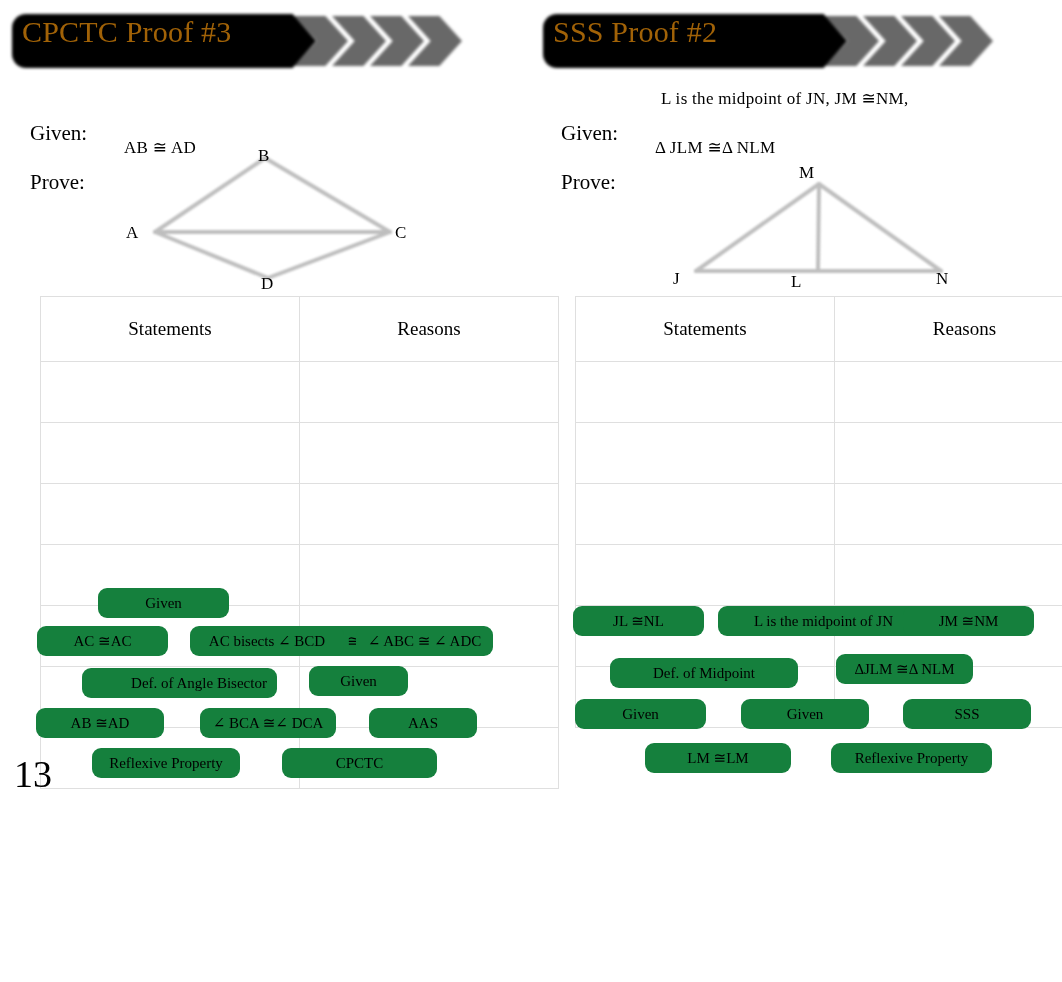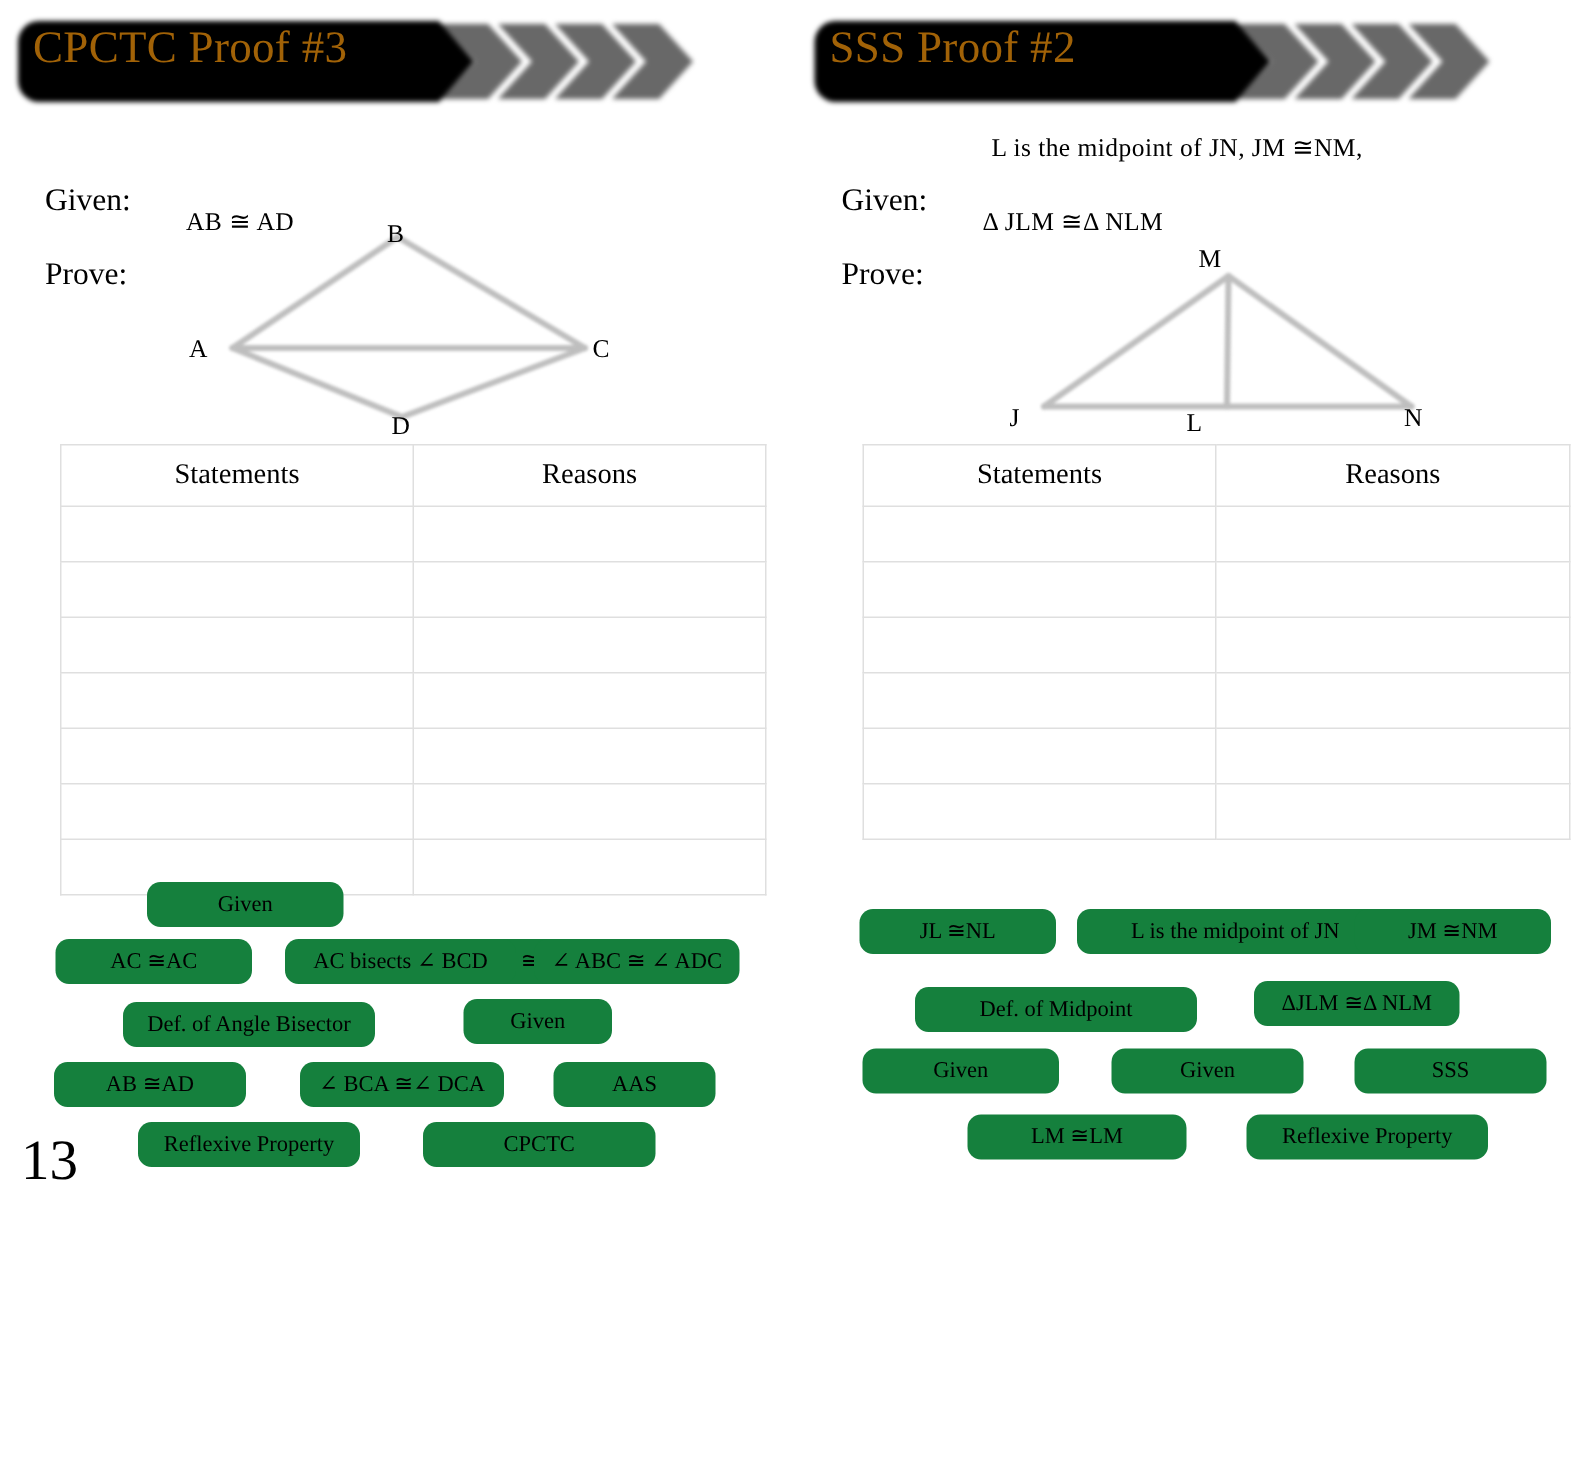--- a/index.html
+++ b/index.html
@@ -116,21 +116,21 @@
 
   
   .proof-table {
     position: absolute;
     border-collapse: collapse;
     table-layout: fixed;
     filter: blur(.5px);
   }
   .proof-table td, .proof-table th {
     border: 1px solid #dfdfdf;
-    padding: 4px;
+    padding: 16px;
     height: 28px;
     background: #ffffff;
   }
   .proof-table th {
     height: 32px;
     font-weight: normal;
     font-size: 19px;
     text-align: center;
     border-bottom: 1px solid #dfdfdf;
   }
@@ -232,21 +232,21 @@
         </tr>
     </tbody>
   </table>
 
   <div id="tiles-left">
       <div class="tile" style="left: 98px; top: 588px; width: 131px;">Given</div>
       <div class="tile" style="left: 288px; top: 588px; width: 125px; margin-top: 38px;">Δ ABC ≅ΔADC</div>
       <div class="tile" style="left: 37px; top: 626px; width: 131px;">AC  ≅AC</div>
       <div class="tile" style="left: 190px; top: 626px; width: 154px;">AC  bisects    ∠ BCD</div>
       <div class="tile" style="left: 356px; top: 626px; width: 137px;">∠ ABC ≅ ∠ ADC</div>
-      <div class="tile" style="left: 82px; top: 668px; width: 168px;">Def. of Angle Bisector</div>
+      <div class="tile" style="left: 82px; top: 668px; width: 156px; padding-left: 39px;">Def. of Angle Bisector</div>
       <div class="tile" style="left: 309px; top: 666px; width: 99px;">Given</div>
       <div class="tile" style="left: 36px; top: 708px; width: 128px;">AB ≅AD</div>
       <div class="tile" style="left: 200px; top: 708px; width: 136px;">∠ BCA ≅∠ DCA</div>
       <div class="tile" style="left: 369px; top: 708px; width: 108px;">AAS</div>
       <div class="tile" style="left: 92px; top: 748px; width: 148px;">Reflexive Property</div>
       <div class="tile" style="left: 282px; top: 748px; width: 155px;">CPCTC</div>
     </div>
 
   <div class="page-num page-num-left">13</div>
 </div>

